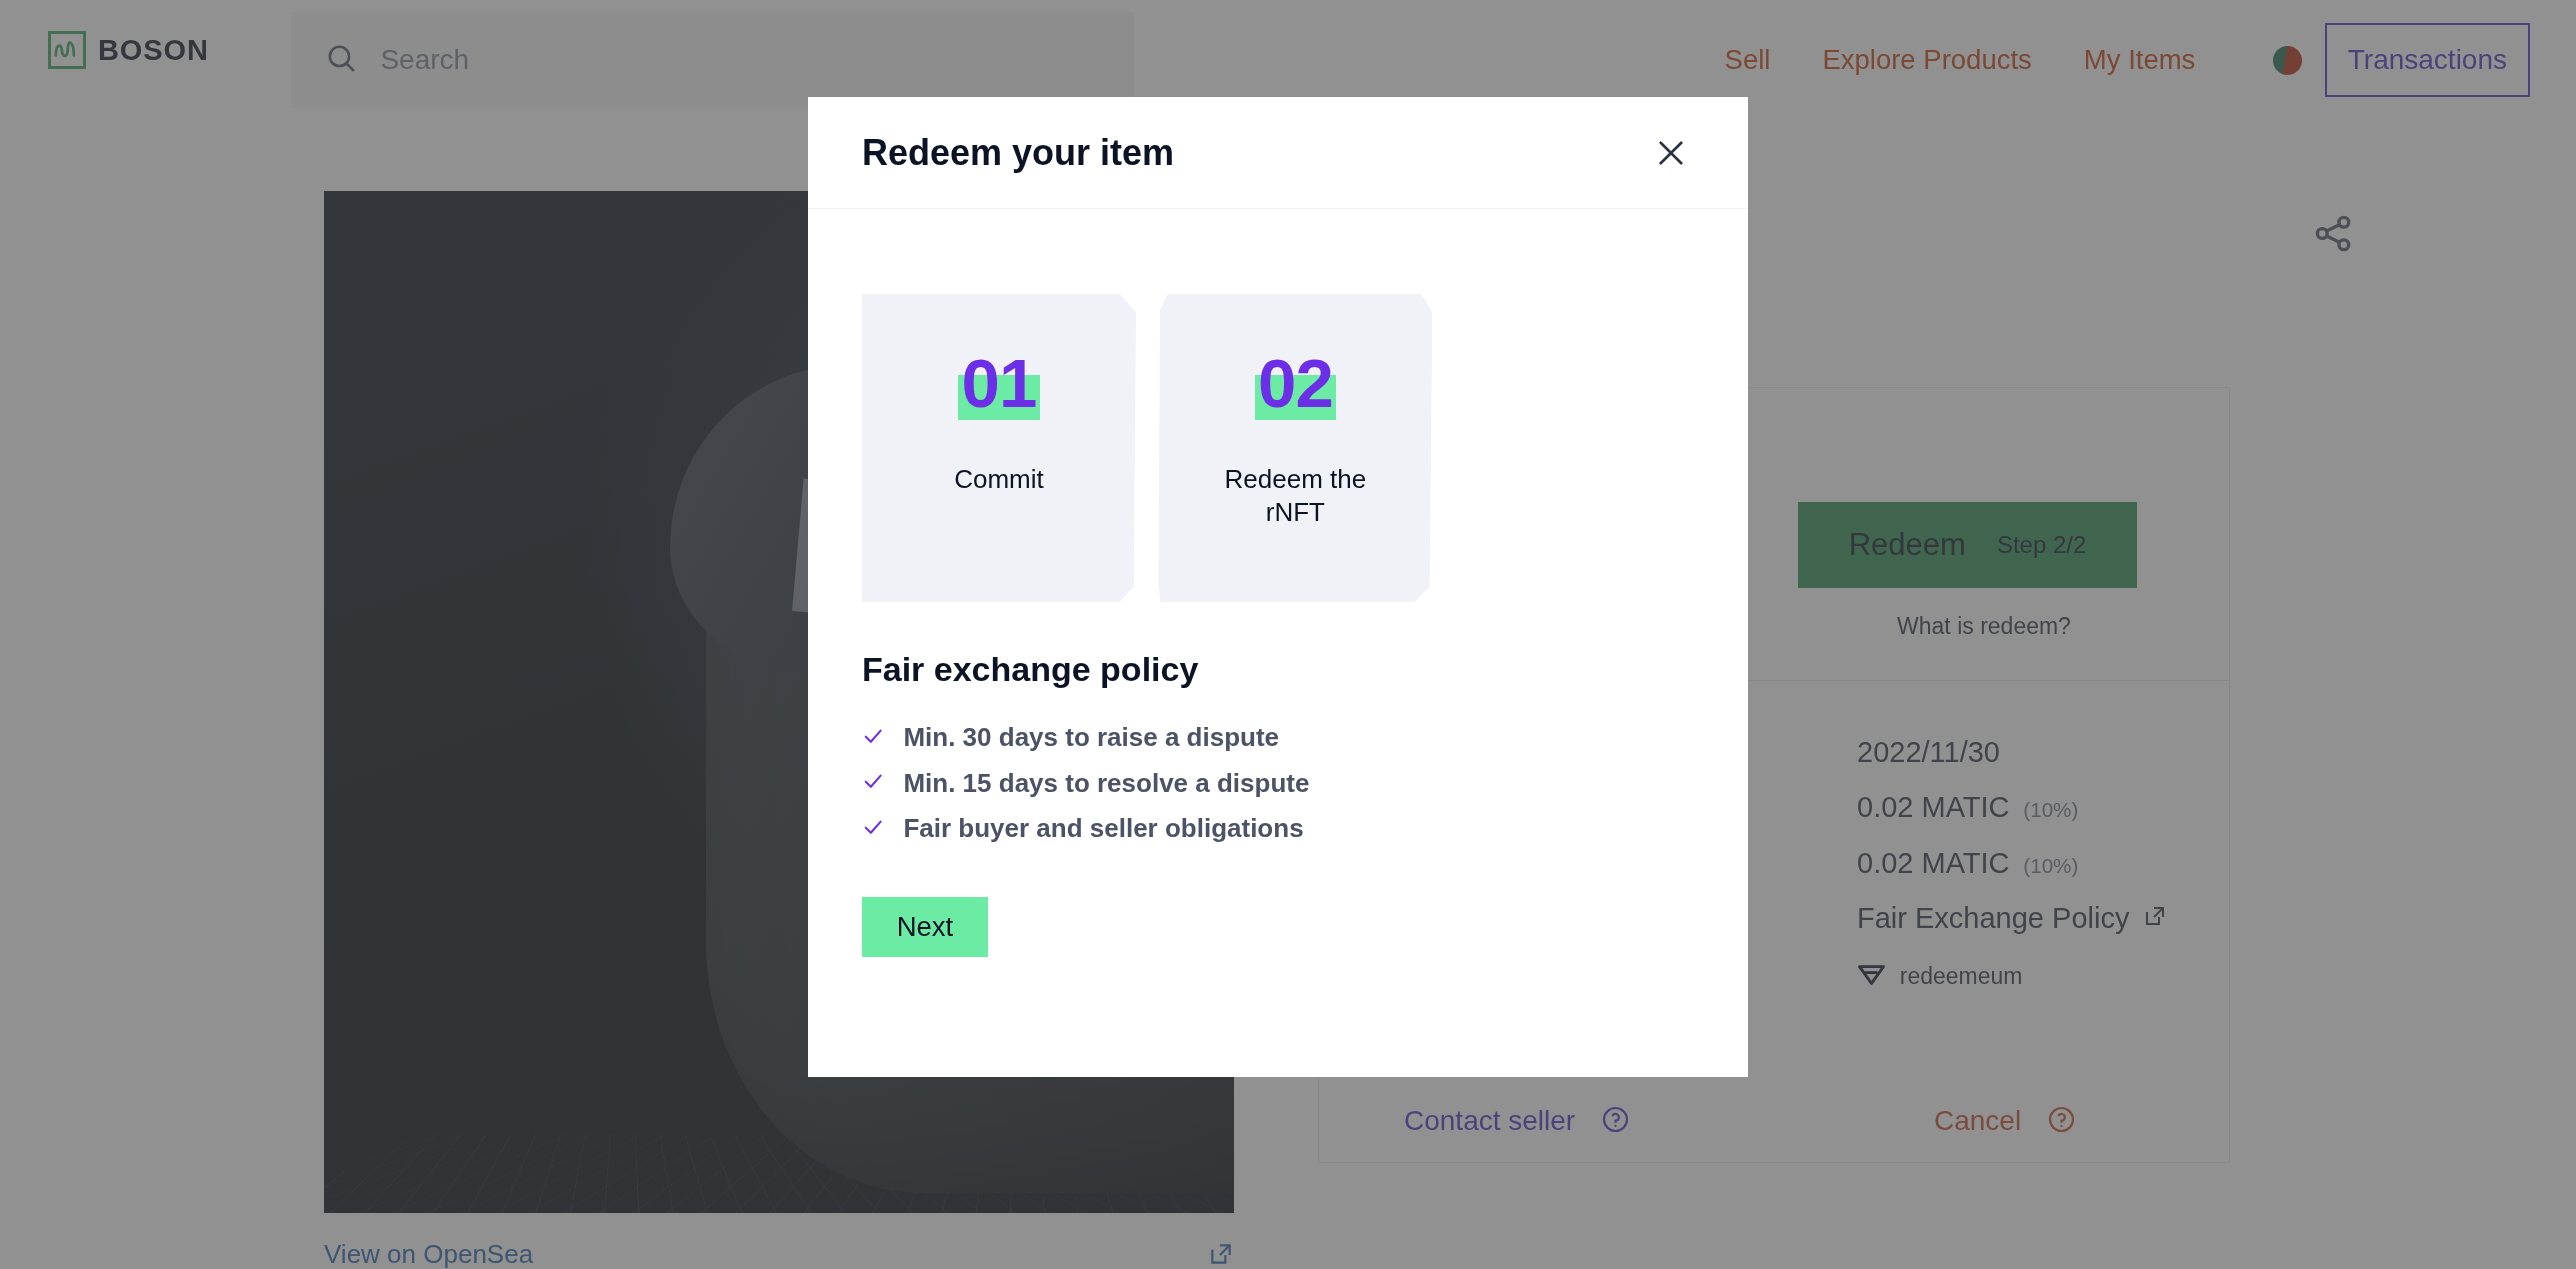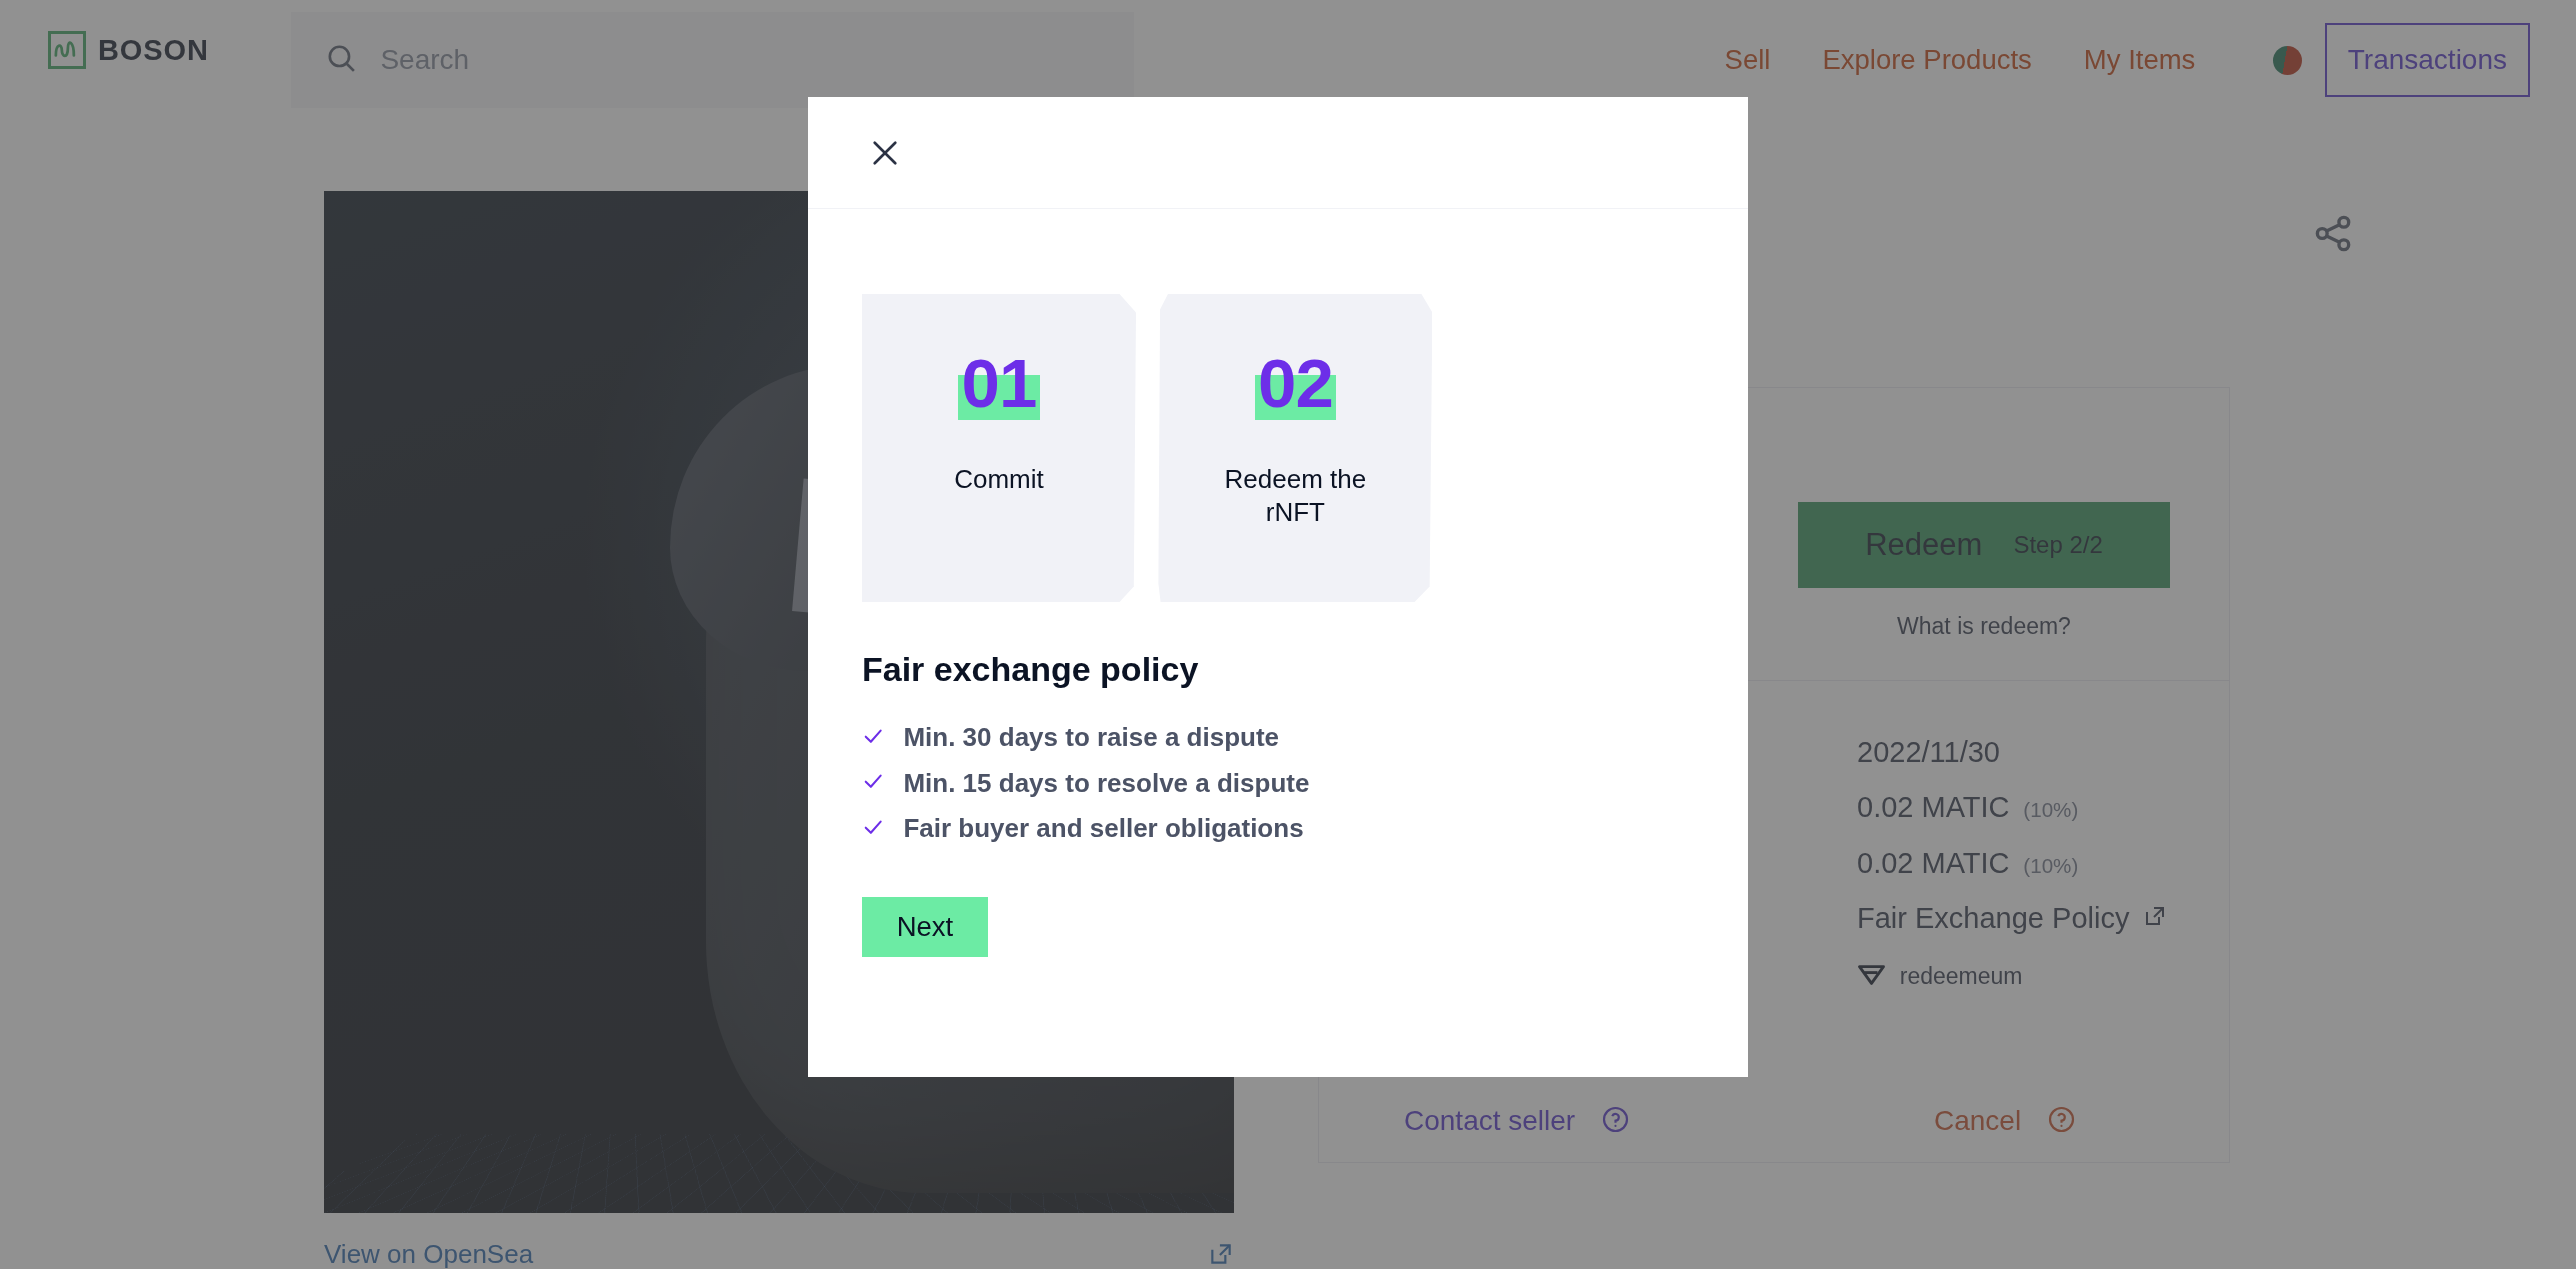--- a/index.html
+++ b/index.html
@@ -144,21 +144,21 @@
     width: 45px; height: 45px; cursor: pointer;
   }
   #detail-panel {
     position: absolute; left: 1318px; top: 387px;
     width: 912px; height: 723px;
     background: #ffffff;
     border: 0.9px solid #e6e8ee;
   }
   #redeem-btn {
     position: absolute; left: 1798px; top: 502px;
-    width: 372px; height: 86px;
+    width: 339px; height: 86px;
     background: #2d8f54;
     display: flex; align-items: center; justify-content: center; gap: 31px;
     cursor: pointer;
   }
   #redeem-btn-label { color: #0b1324; font-size: 31px; }
   #redeem-btn-step { color: #0b1324; font-size: 24px; white-space: nowrap; }
   #what-is-redeem {
     position: absolute; left: 1798px; top: 613px; width: 372px;
     text-align: center; font-size: 23px; color: #2b3244; cursor: pointer;
   }
@@ -410,20 +410,21 @@
       </svg>
     </span>
   </div>
 </div>
 
 <div id="overlay"></div>
 
 <div id="modal">
 
   <div id="modal-header">
+    <span id="modal-title">Redeem your item</span>
     <span id="modal-close">
       <svg width="38" height="38" viewBox="0 0 24 24" fill="none" stroke="#2b3244" stroke-width="1.7" stroke-linecap="round">
         <line x1="5.5" y1="5.5" x2="18.5" y2="18.5"></line>
           <line x1="18.5" y1="5.5" x2="5.5" y2="18.5"></line>
       </svg>
     </span>
   </div>
 
   <div id="modal-body">
 

